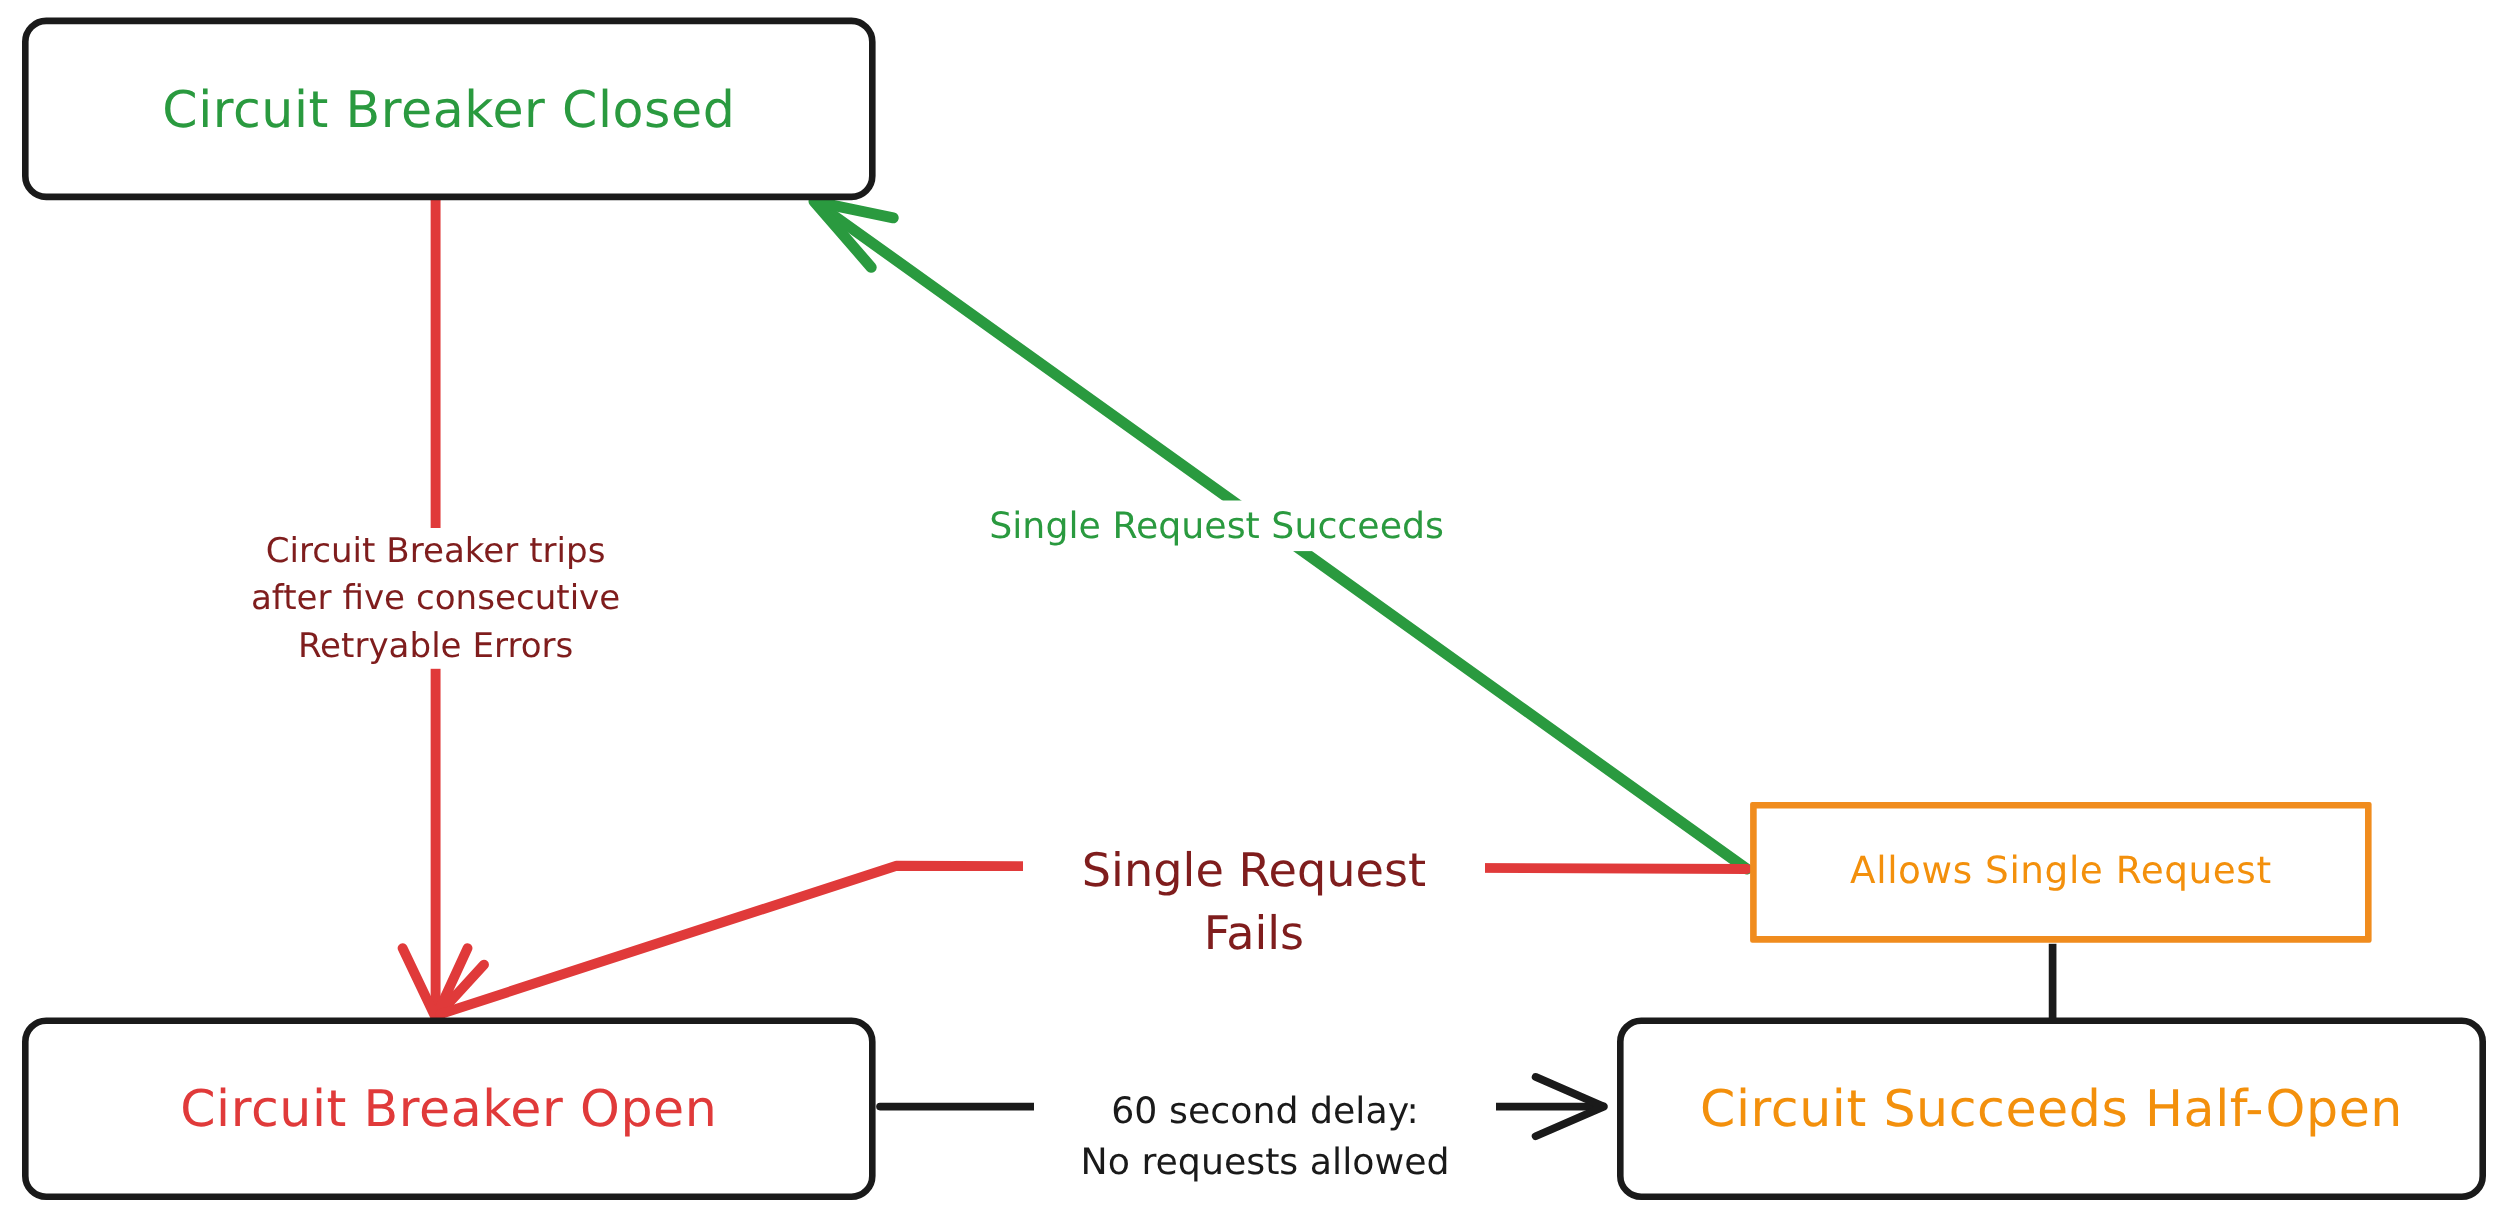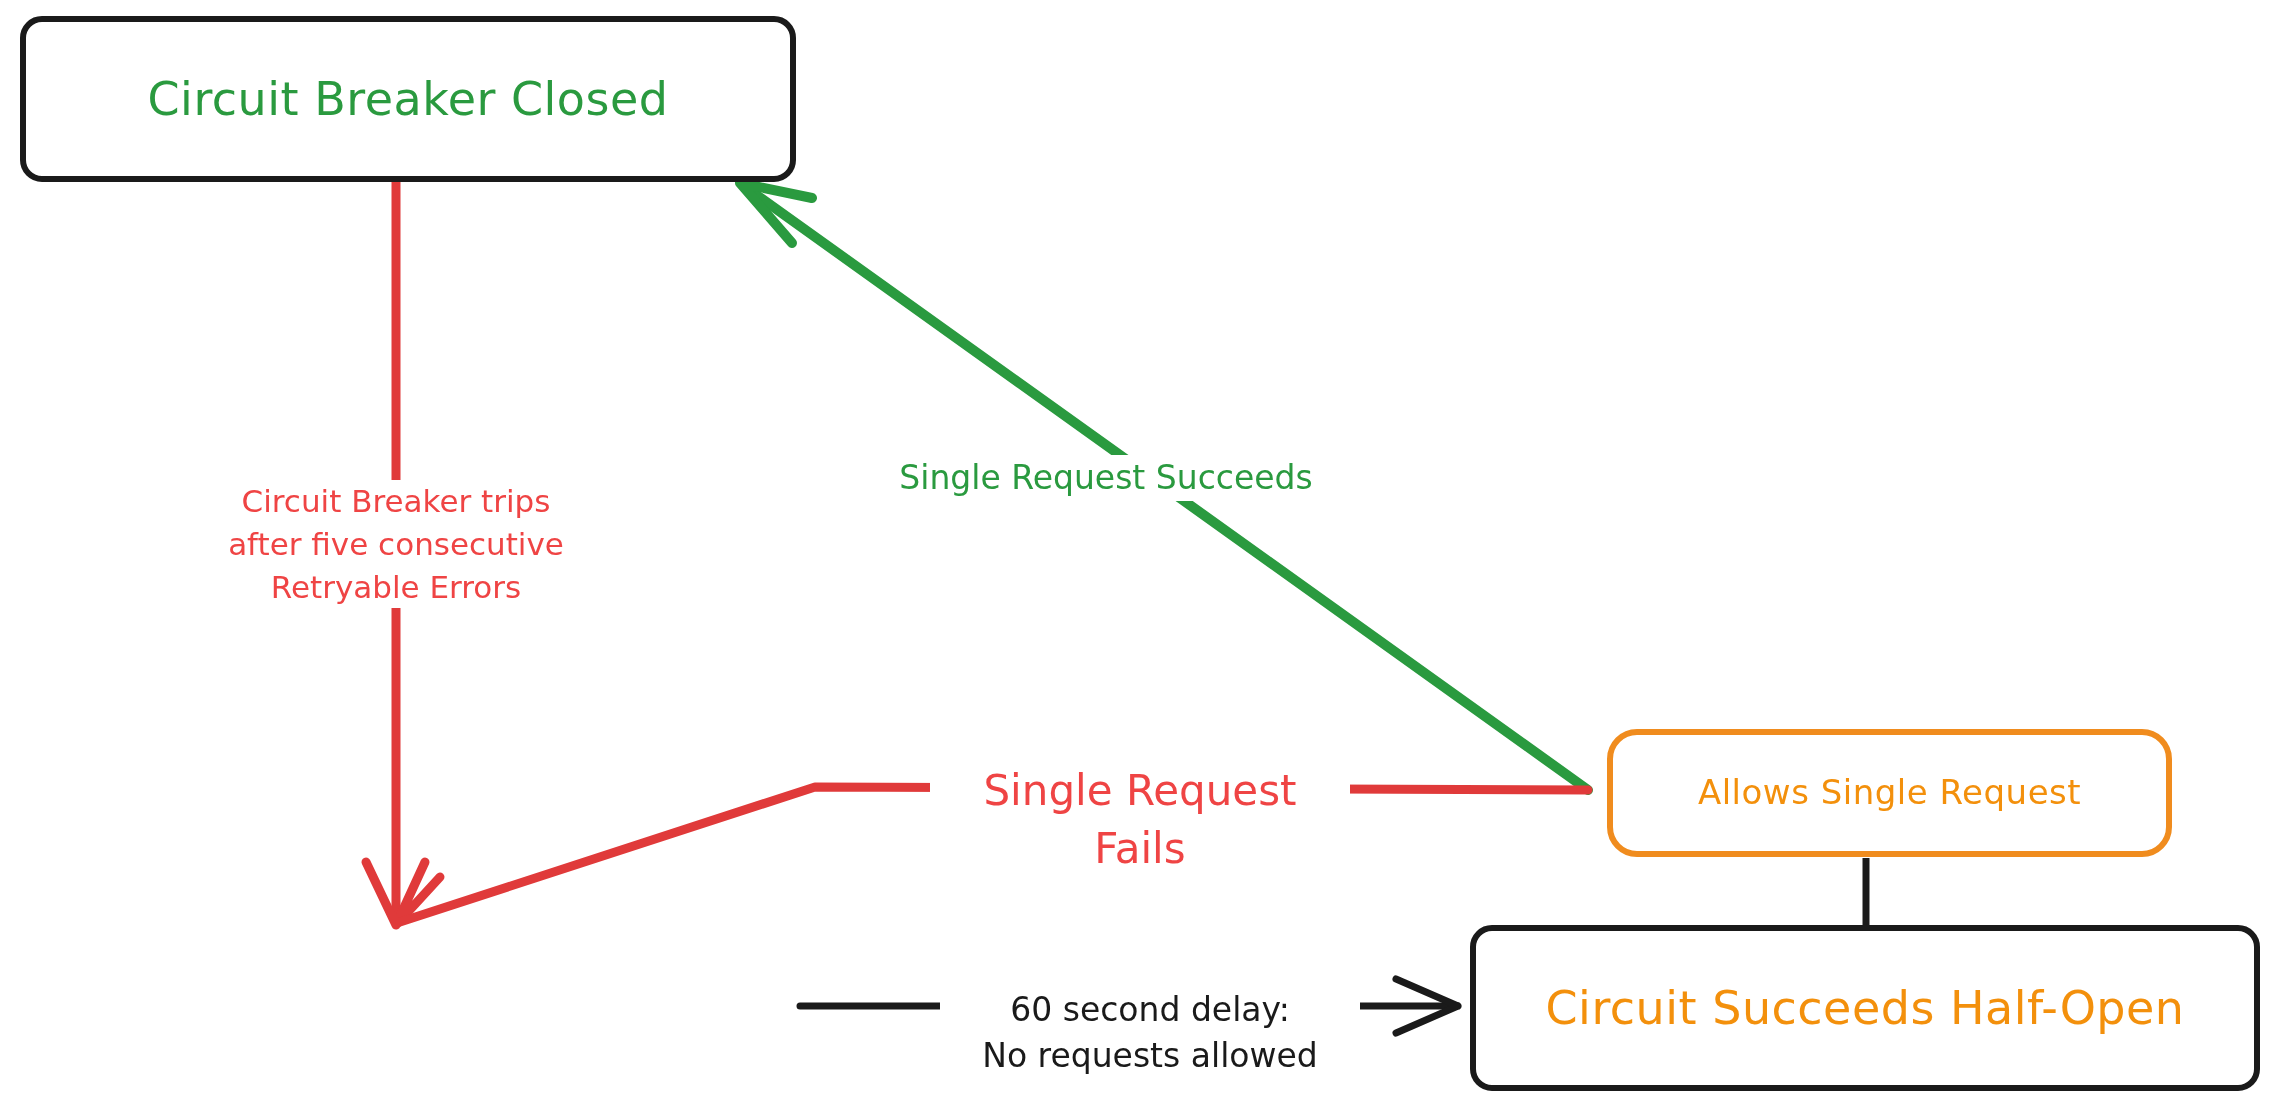--- a/index.html
+++ b/index.html
@@ -43,34 +43,33 @@
     line-height: 1.1;
     white-space: nowrap;
   }
   .node-black {
     border-color: #1a1a1a;
     border-width: 6px;
   }
   .node-orange-border {
     border-color: #F08C1E;
     border-width: 6px;
-    border-radius: 30px;
-    margin-left: 16px;
+    border-radius: 2px;
   }
   .edge-label {
     position: absolute;
     font-family: "DejaVu Sans", sans-serif;
     line-height: 1.38;
     text-align: center;
     white-space: pre-line;
     background: #ffffff;
     padding: 0 6px;
     box-sizing: border-box;
   }
-  .lbl-red   { color: #ef4444; }
+  .lbl-red   { color: #7f1d1d; }
   .lbl-green { color: #2A9A3F; }
   .lbl-black { color: #1a1a1a; margin-top: 32px; }
   .txt-green  { color: #2A9A3F; }
   .txt-red    { color: #E03A3A; }
   .txt-orange { color: #F3900C; }
 </style>
 </head>
 <body>
 
 <div id="diagram-root">
@@ -98,20 +97,23 @@
 
     <g>
       <path d="M 1866 858 L 1866 928" stroke="#1a1a1a" stroke-width="7" fill="none" stroke-linecap="butt"></path>
     </g>
   </svg>
 
   <div class="node node-black" style="left:20px; top:16px; width:776px; height:166px;">
     <span class="node-label txt-green" style="font-size:46px;">Circuit Breaker Closed</span>
   </div>
 
+  <div class="node node-black" style="left:20px; top:925px; width:776px; height:166px;">
+    <span class="node-label txt-red" style="font-size:46px;">Circuit Breaker Open</span>
+  </div>
 
   <div class="node node-black" style="left:1470px; top:925px; width:790px; height:166px;">
     <span class="node-label txt-orange" style="font-size:46px;">Circuit Succeeds Half-Open</span>
   </div>
 
   <div class="node node-orange-border" style="left:1591px; top:729px; width:565px; height:128px;">
     <span class="node-label txt-orange" style="font-size:34px;">Allows Single Request</span>
   </div>
 
   <div class="edge-label lbl-red" style="left:176px; top:480px; width:440px; font-size:31px;">Circuit Breaker trips

